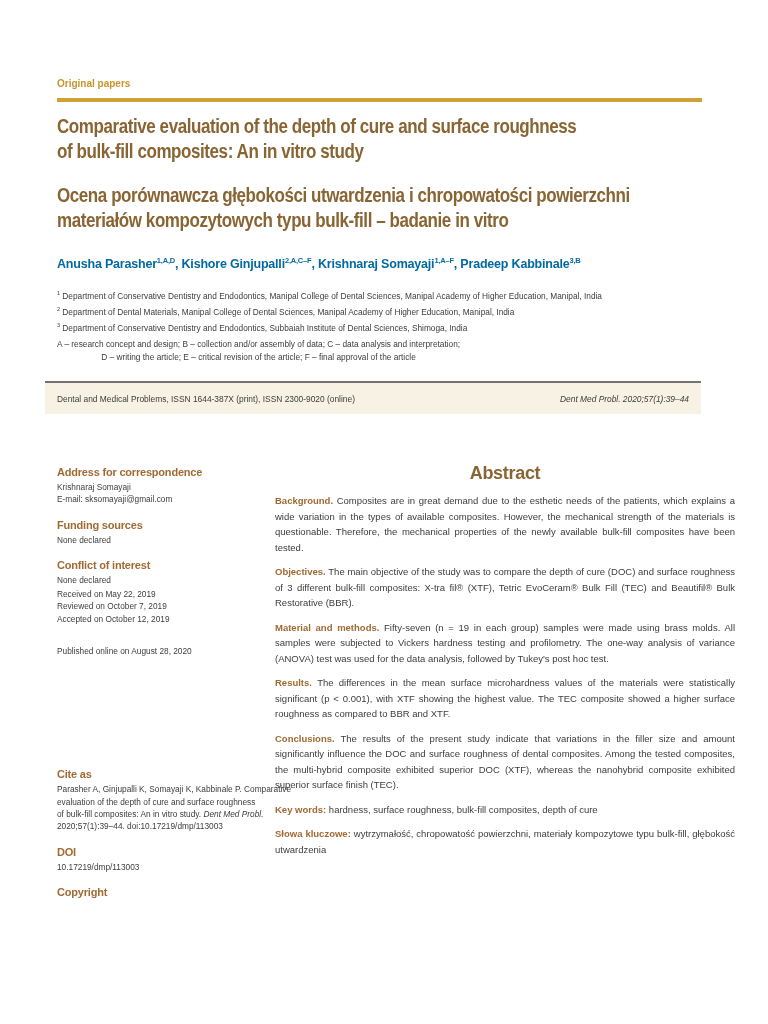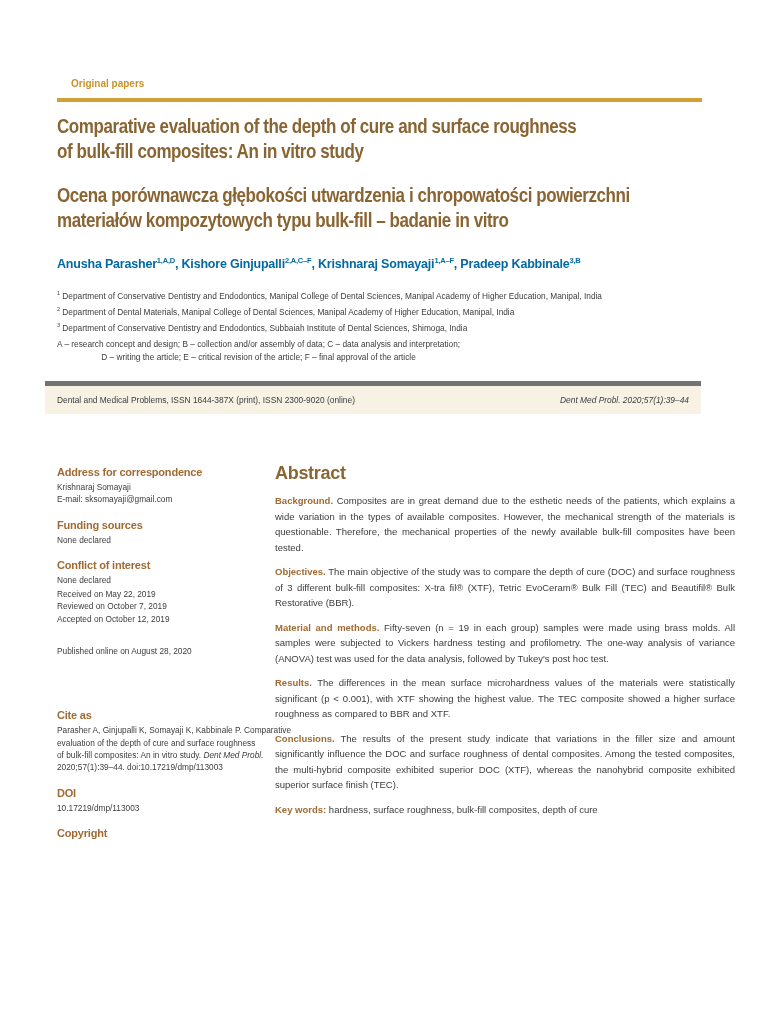--- a/index.html
+++ b/index.html
@@ -1,48 +1,48 @@
 <!DOCTYPE html>
 <html><head>
 <meta charset="utf-8">
 <style>
   html,body{margin:0;padding:0;background:#ffffff;}
   .page{position:relative;width:768px;height:1024px;background:#ffffff;overflow:hidden;
         font-family:"Liberation Sans",sans-serif;color:#3c3c3c;}
   
-  .eyebrow{position:absolute;left:57px;top:78px;font-size:10px;font-weight:bold;color:#c9932b;letter-spacing:0;margin-left:14px;}
+  .eyebrow{position:absolute;left:57px;top:78px;font-size:10px;font-weight:bold;color:#c9932b;letter-spacing:0;}
   .gold-rule{position:absolute;left:57px;top:98px;width:645px;height:4px;background:#d2a035;}
   .title{position:absolute;left:57px;width:760px;margin:0;font-weight:bold;color:#8a6534;
          font-size:20px;line-height:25px;letter-spacing:-0.5px;
          transform:scaleX(0.85);transform-origin:left top;}
   .title-en{top:114px;}
   .title-pl{top:183px;}
   .authors{position:absolute;left:57px;top:256px;font-size:12.5px;font-weight:bold;color:#0369a1;letter-spacing:-0.2px;}
   .authors sup{font-size:7.5px;font-weight:bold;}
   .affils{position:absolute;left:57px;top:287px;font-size:8.3px;line-height:13px;color:#3c3c3c;}
   .affils sup{font-size:5.5px;}
   .contrib{position:absolute;left:57px;top:338px;font-size:8.3px;line-height:13px;color:#3c3c3c;text-align:center;}
   
   .jbar{position:absolute;left:45px;top:381px;width:656px;height:33px;background:#f7f2e3;
-        border-top:5px solid #737373;display:flex;align-items:center;justify-content:space-between;
+        border-top:2px solid #737373;display:flex;align-items:center;justify-content:space-between;
         padding:0 12px;box-sizing:border-box;font-size:8.4px;color:#3c3c3c;}
   .jbar .jright{font-style:italic;}
   
   .sidebar{position:absolute;left:57px;top:466px;width:212px;font-size:8.3px;line-height:12.3px;
            color:#3c3c3c;white-space:nowrap;}
   .sidebar h3{font-family:"Liberation Sans",sans-serif;font-size:11px;line-height:13px;margin:13px 0 2px 0;
               color:#a06a33;font-weight:bold;letter-spacing:-0.2px;}
   .sidebar h3.first{margin-top:0;}
   .sidebar .dates{margin-top:2px;}
   .sidebar .published{margin-top:20px;}
-  .sidebar h3.cite-h{margin-top:52px;}
+  .sidebar h3.cite-h{margin-top:111px;}
   .sidebar em{font-style:italic;}
   
   .abs{position:absolute;left:275px;top:462px;width:460px;}
-  .abs h2{margin:0 0 9px 0;font-size:18px;line-height:22px;color:#8a6534;letter-spacing:-0.3px;}
+  .abs h2{margin:0 0 9px 0;font-size:18px;line-height:22px;color:#8a6534;letter-spacing:-0.3px;text-align:center;}
   .abs p{margin:0 0 9px 0;font-size:9.5px;line-height:15.5px;text-align:justify;color:#3c3c3c;}
   .abs .lead{font-weight:bold;color:#a06a33;}
 </style>
 </head>
 <body>
 
 <div class="page">
 
   <div class="eyebrow">Original papers</div>
   <div class="gold-rule"></div>
@@ -103,15 +103,16 @@
   </aside>
 
   <main class="abs">
     <h2>Abstract</h2>
     <p><b class="lead">Background.</b> <span>Composites are in great demand due to the esthetic needs of the patients, which explains a wide variation in the types of available composites. However, the mechanical strength of the materials is questionable. Therefore, the mechanical properties of the newly available bulk-fill composites have been tested.</span></p>
     <p><b class="lead">Objectives.</b> <span>The main objective of the study was to compare the depth of cure (DOC) and surface roughness of 3 different bulk-fill composites: X-tra fil® (XTF), Tetric EvoCeram® Bulk Fill (TEC) and Beautifil® Bulk Restorative (BBR).</span></p>
     <p><b class="lead">Material and methods.</b> <span>Fifty-seven (n = 19 in each group) samples were made using brass molds. All samples were subjected to Vickers hardness testing and profilometry. The one-way analysis of variance (ANOVA) test was used for the data analysis, followed by Tukey's post hoc test.</span></p>
     <p><b class="lead">Results.</b> <span>The differences in the mean surface microhardness values of the materials were statistically significant (p &lt; 0.001), with XTF showing the highest value. The TEC composite showed a higher surface roughness as compared to BBR and XTF.</span></p>
     <p><b class="lead">Conclusions.</b> <span>The results of the present study indicate that variations in the filler size and amount significantly influence the DOC and surface roughness of dental composites. Among the tested composites, the multi-hybrid composite exhibited superior DOC (XTF), whereas the nanohybrid composite exhibited superior surface finish (TEC).</span></p>
     <p><b class="lead">Key words:</b> <span>hardness, surface roughness, bulk-fill composites, depth of cure</span></p>
+    <p><b class="lead">Słowa kluczowe:</b> <span>wytrzymałość, chropowatość powierzchni, materiały kompozytowe typu bulk-fill, głębokość utwardzenia</span></p>
   </main>
 
 </div>
 
 </body></html>

